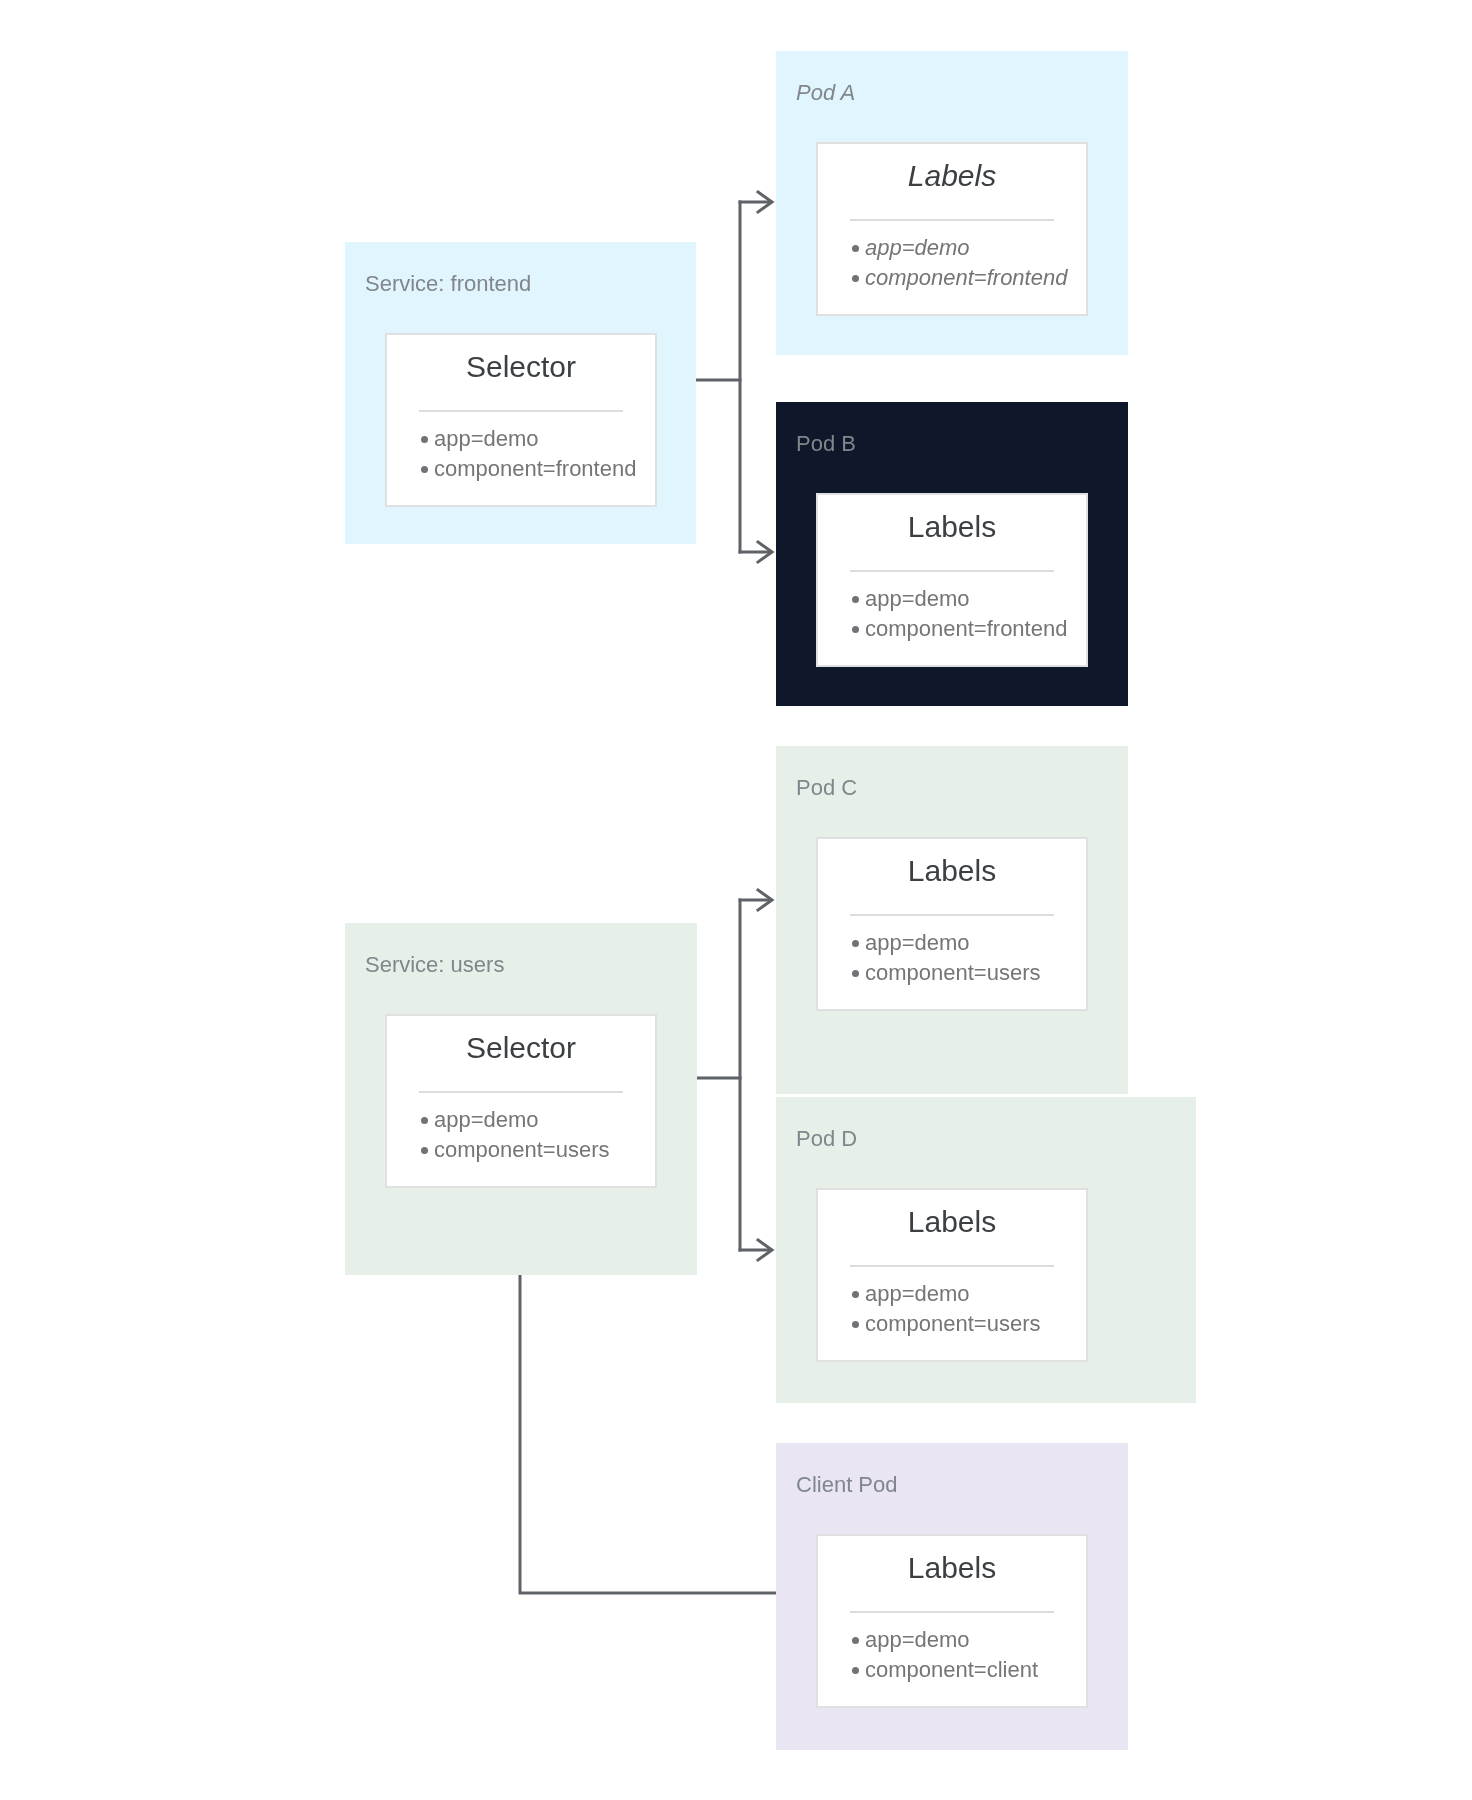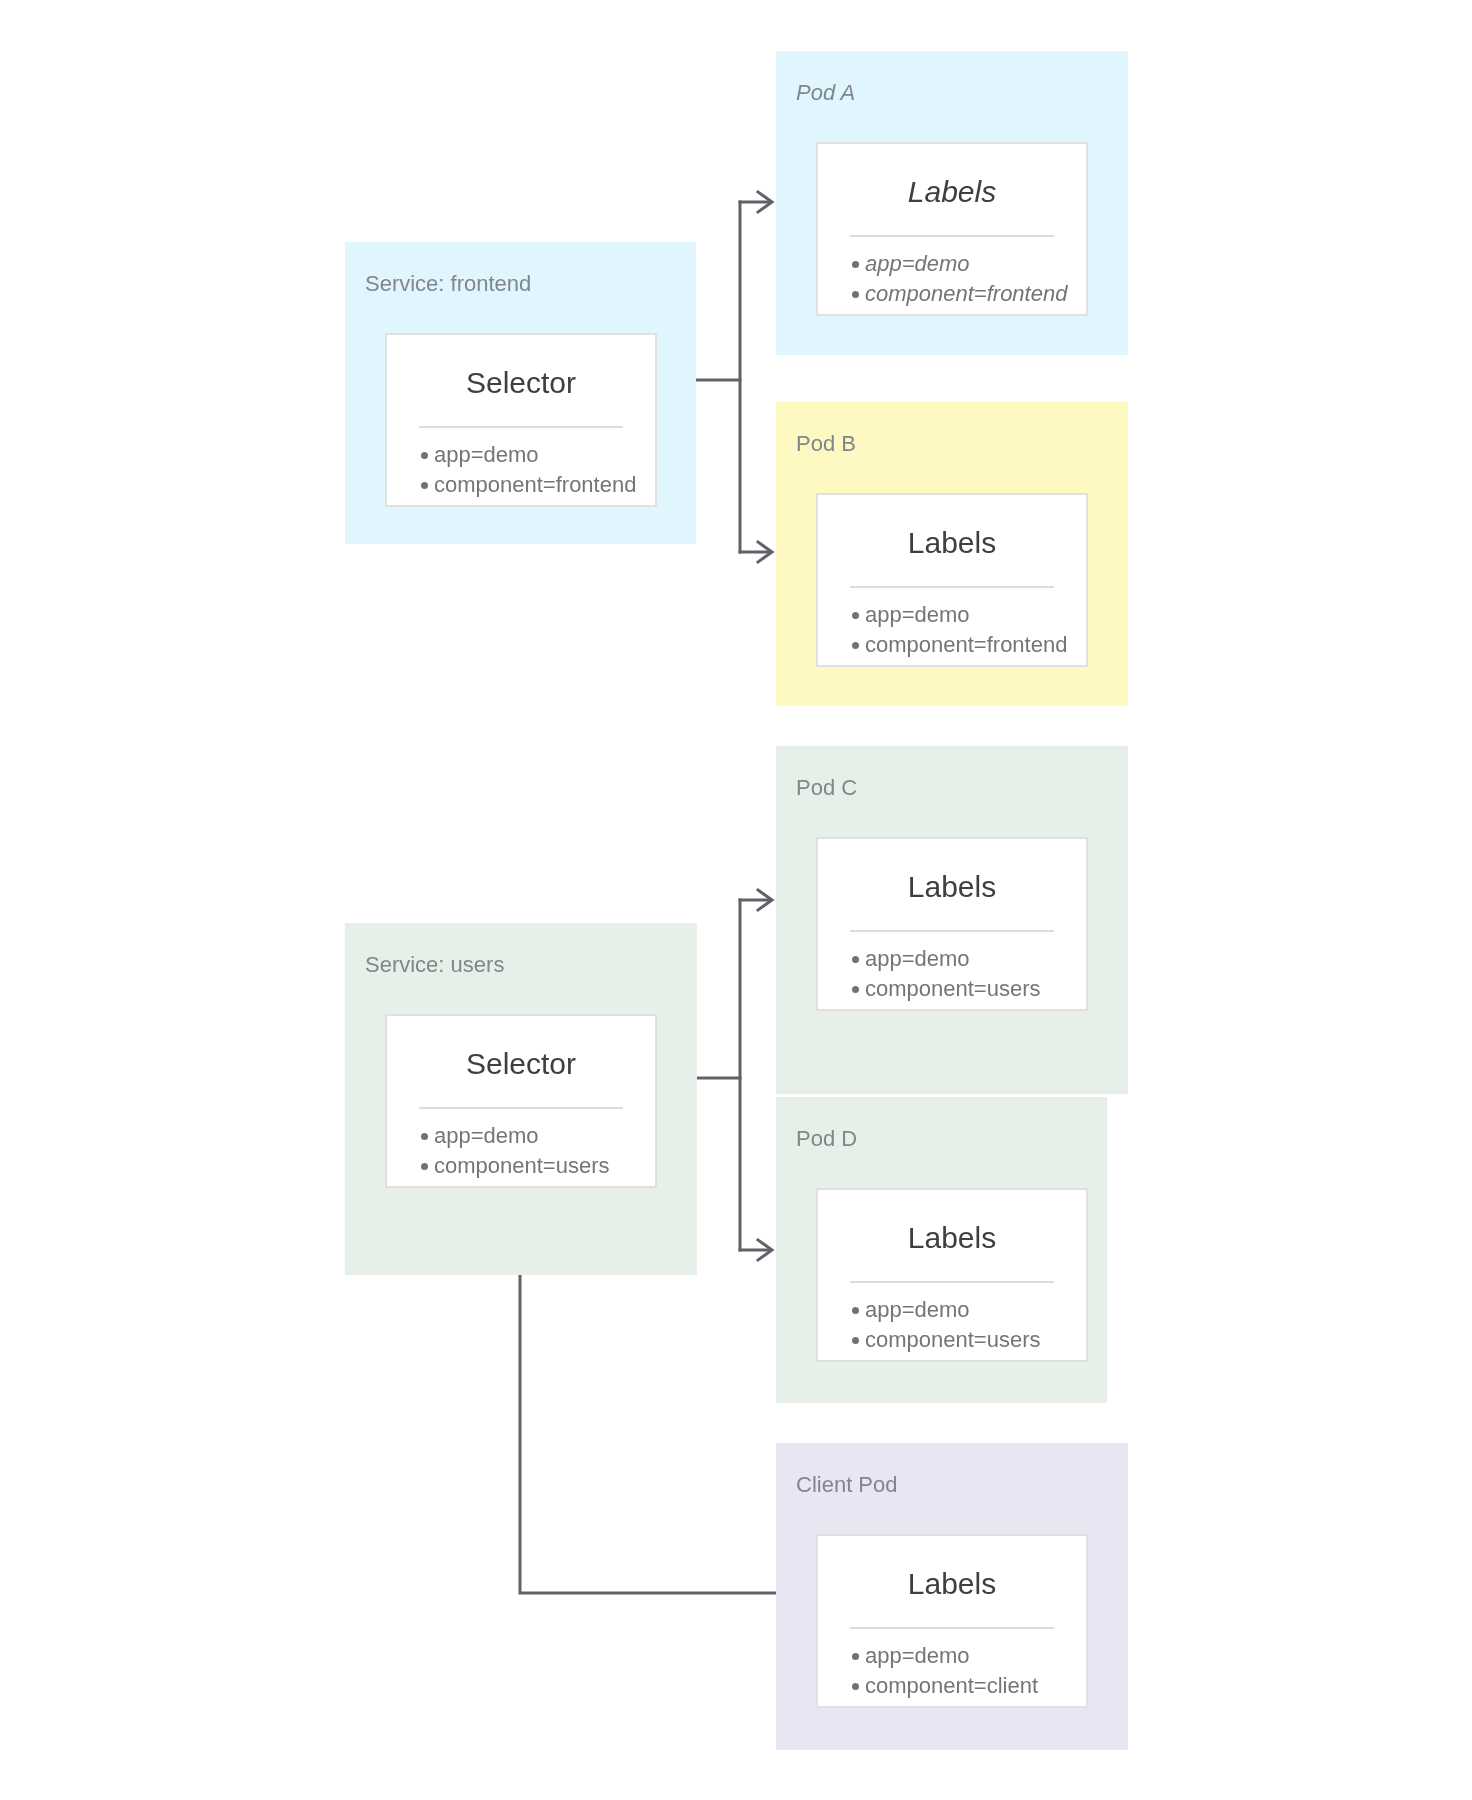--- a/index.html
+++ b/index.html
@@ -40,21 +40,21 @@
     position: absolute;
     left: 40px;
     top: 91px;
     width: 272px;
     height: 174px;
     box-sizing: border-box;
     background: #ffffff;
     border: 2px solid #E0E0E0;
   }
   .card-title {
-    margin-top: 28px;
+    margin-top: 12px;
     text-align: center;
     font-size: 30px;
     line-height: 40px;
     color: #3C4043;
   }
   .card-divider {
     height: 0;
     border-top: 2px solid #DADCE0;
     margin: 23px 32px 0 32px;
   }
@@ -80,21 +80,21 @@
     height: 7px;
     border-radius: 50%;
     background: #6F7377;
   }
   
   .pos-svc-fe   { left: 345px; top: 242px;  width: 351px; height: 302px; }
   .pos-pod-a    { left: 776px; top: 51px;   width: 352px; height: 304px; font-style: italic; }
   .pos-pod-b    { left: 776px; top: 402px;  width: 352px; height: 304px; }
   .pos-svc-us   { left: 345px; top: 923px;  width: 352px; height: 352px; }
   .pos-pod-c    { left: 776px; top: 746px;  width: 352px; height: 348px; }
-  .pos-pod-d    { left: 776px; top: 1097px; width: 331px; height: 306px; }
+  .pos-pod-d    { left: 776px; top: 1097px; width: 420px; height: 306px; }
   .pos-client   { left: 776px; top: 1443px; width: 352px; height: 307px; padding-left: 33px; }
 </style>
 </head>
 <body>
 
 <div class="canvas">
 
   <svg class="arrows" viewBox="0 0 1472 1800" xmlns="http://www.w3.org/2000/svg">
     <g fill="none" stroke="#5F6368" stroke-width="3" stroke-linecap="square" style="stroke: rgb(95, 99, 104);">
 
@@ -134,21 +134,21 @@
     <div class="card">
       <div class="card-title">Labels</div>
       <div class="card-divider"></div>
       <ul class="card-items">
         <li>app=demo</li>
         <li>component=frontend</li>
       </ul>
     </div>
   </div>
 
-  <div class="node pos-pod-b" style="background-color: #fef9c3;">
+  <div class="node pos-pod-b" style="background-color: #0f172a;">
     <div class="node-label">Pod B</div>
     <div class="card">
       <div class="card-title">Labels</div>
       <div class="card-divider"></div>
       <ul class="card-items">
         <li>app=demo</li>
         <li>component=frontend</li>
       </ul>
     </div>
   </div>

